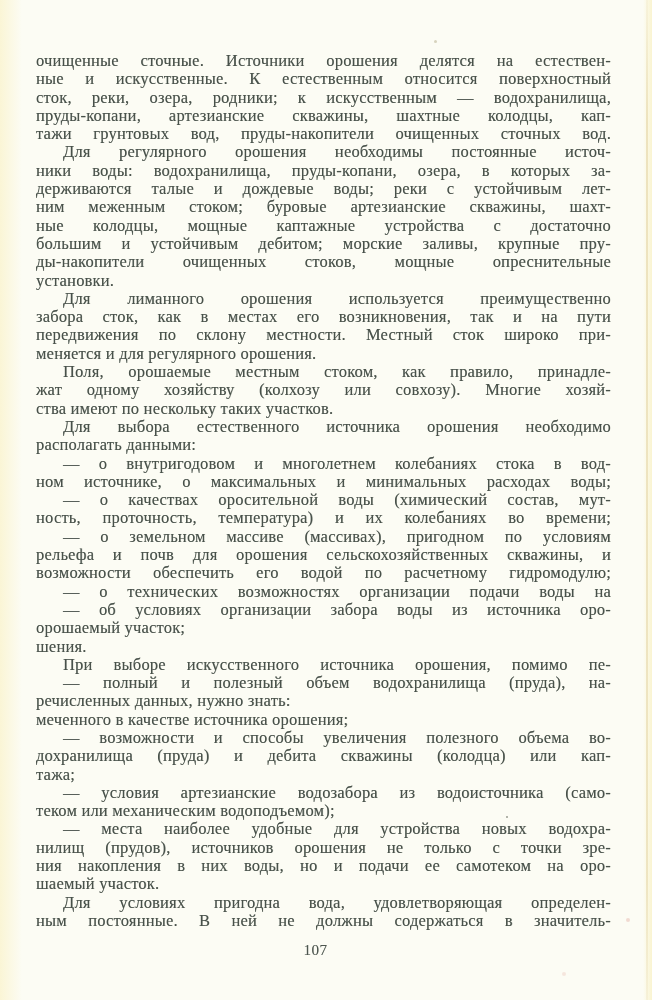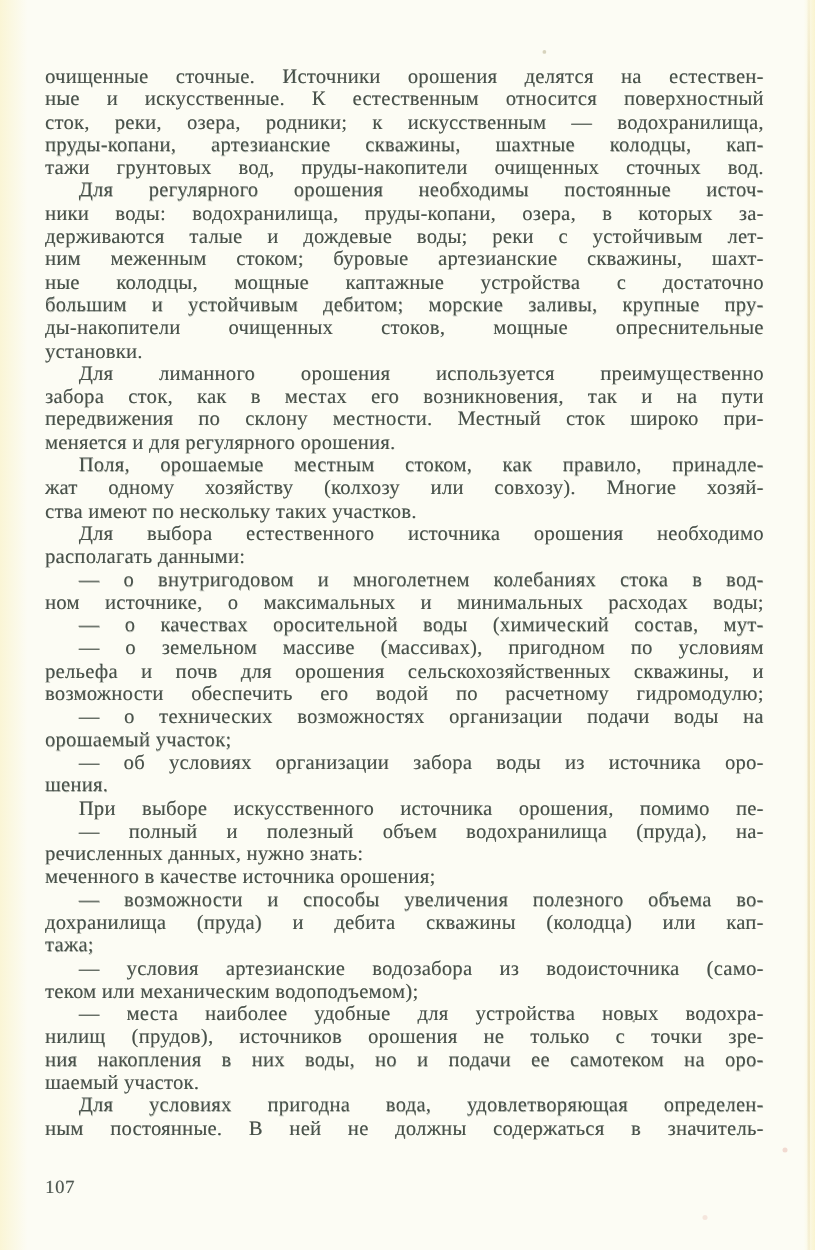--- a/index.html
+++ b/index.html
@@ -42,21 +42,21 @@
   }
   .line.ind {
     padding-left: 27px;
     box-sizing: border-box;
   }
   .page-num {
     position: absolute;
     left: 36px;
     top: 942px;
     width: 559px;
-    text-align: left;
+    text-align: center;
     font-size: 15px;
     letter-spacing: 0.5px;
     color: var(--num-ink, #4d564f);
     text-shadow: 0.3px 0.3px 0.5px rgba(77,86,79,0.4);
   }
   .edge-line {
     position: absolute;
     left: 646px;
     top: 0;
     width: 2px;
@@ -99,26 +99,27 @@
       <div class="line">передвижения по склону местности. Местный сток широко при-</div>
       <div class="line pend">меняется и для регулярного орошения.</div>
       <div class="line ind">Поля, орошаемые местным стоком, как правило, принадле-</div>
       <div class="line">жат одному хозяйству (колхозу или совхозу). Многие хозяй-</div>
       <div class="line pend">ства имеют по нескольку таких участков.</div>
       <div class="line ind">Для выбора естественного источника орошения необходимо</div>
       <div class="line pend">располагать данными:</div>
       <div class="line ind">— о внутригодовом и многолетнем колебаниях стока в вод-</div>
       <div class="line">ном источнике, о максимальных и минимальных расходах воды;</div>
       <div class="line ind">— о качествах оросительной воды (химический состав, мут-</div>
+      <div class="line">ность, проточность, температура) и их колебаниях во времени;</div>
       <div class="line ind">— о земельном массиве (массивах), пригодном по условиям</div>
       <div class="line">рельефа и почв для орошения сельскохозяйственных скважины, и</div>
       <div class="line">возможности обеспечить его водой по расчетному гидромодулю;</div>
       <div class="line ind">— о технических возможностях организации подачи воды на</div>
+      <div class="line ind">— об условиях организации забора воды из источника оро-</div>
       <div class="line pend">орошаемый участок;</div>
-      <div class="line ind">— об условиях организации забора воды из источника оро-</div>
       <div class="line pend">шения.</div>
       <div class="line ind">При выборе искусственного источника орошения, помимо пе-</div>
       <div class="line ind">— полный и полезный объем водохранилища (пруда), на-</div>
       <div class="line pend">речисленных данных, нужно знать:</div>
       <div class="line pend">меченного в качестве источника орошения;</div>
       <div class="line ind">— возможности и способы увеличения полезного объема во-</div>
       <div class="line">дохранилища (пруда) и дебита скважины (колодца) или кап-</div>
       <div class="line pend">тажа;</div>
       <div class="line ind">— условия артезианские водозабора из водоисточника (само-</div>
       <div class="line pend">теком или механическим водоподъемом);</div>

